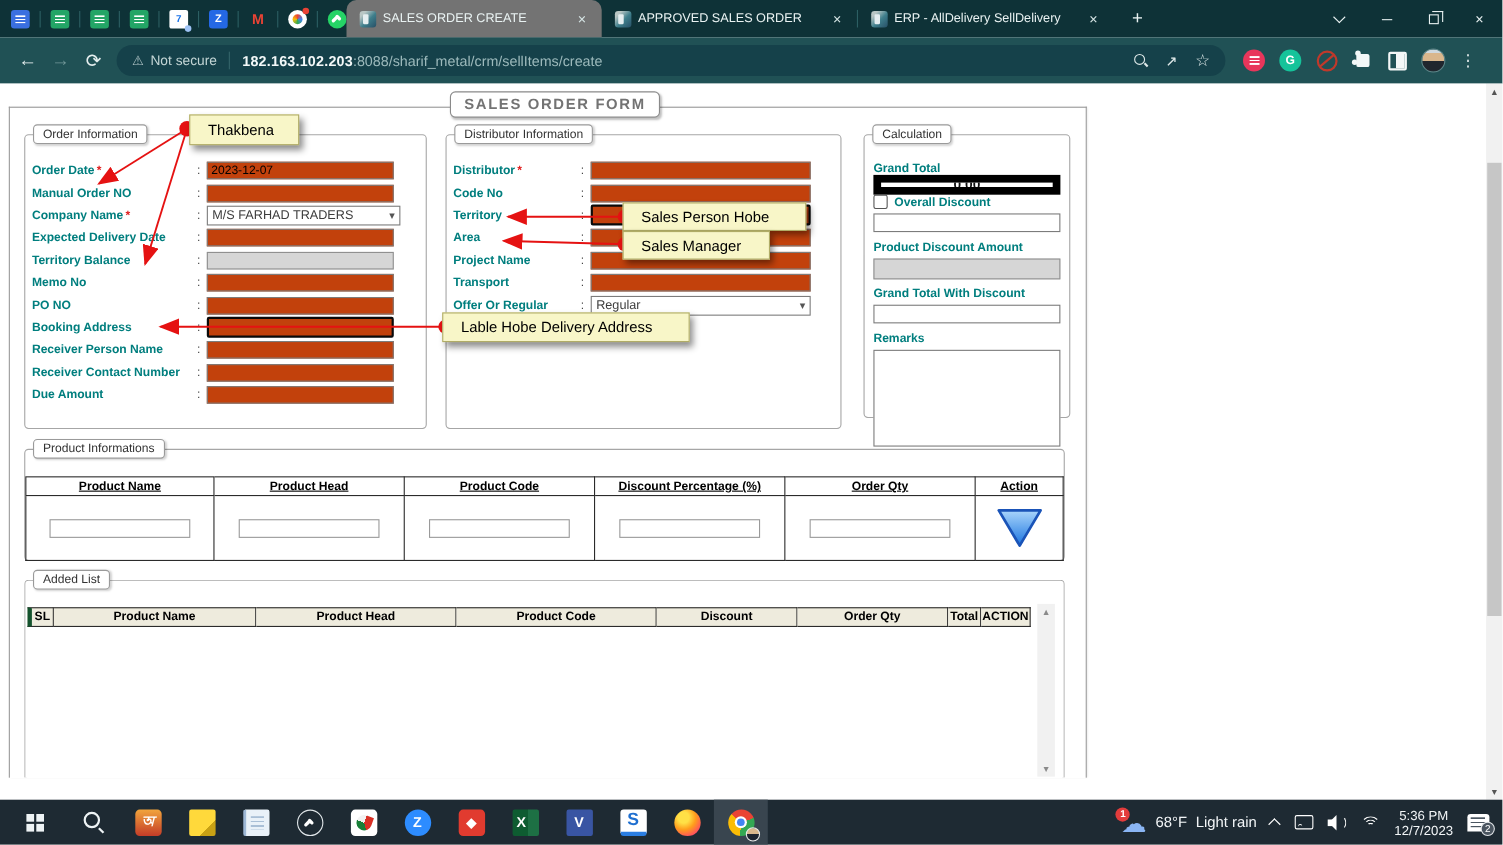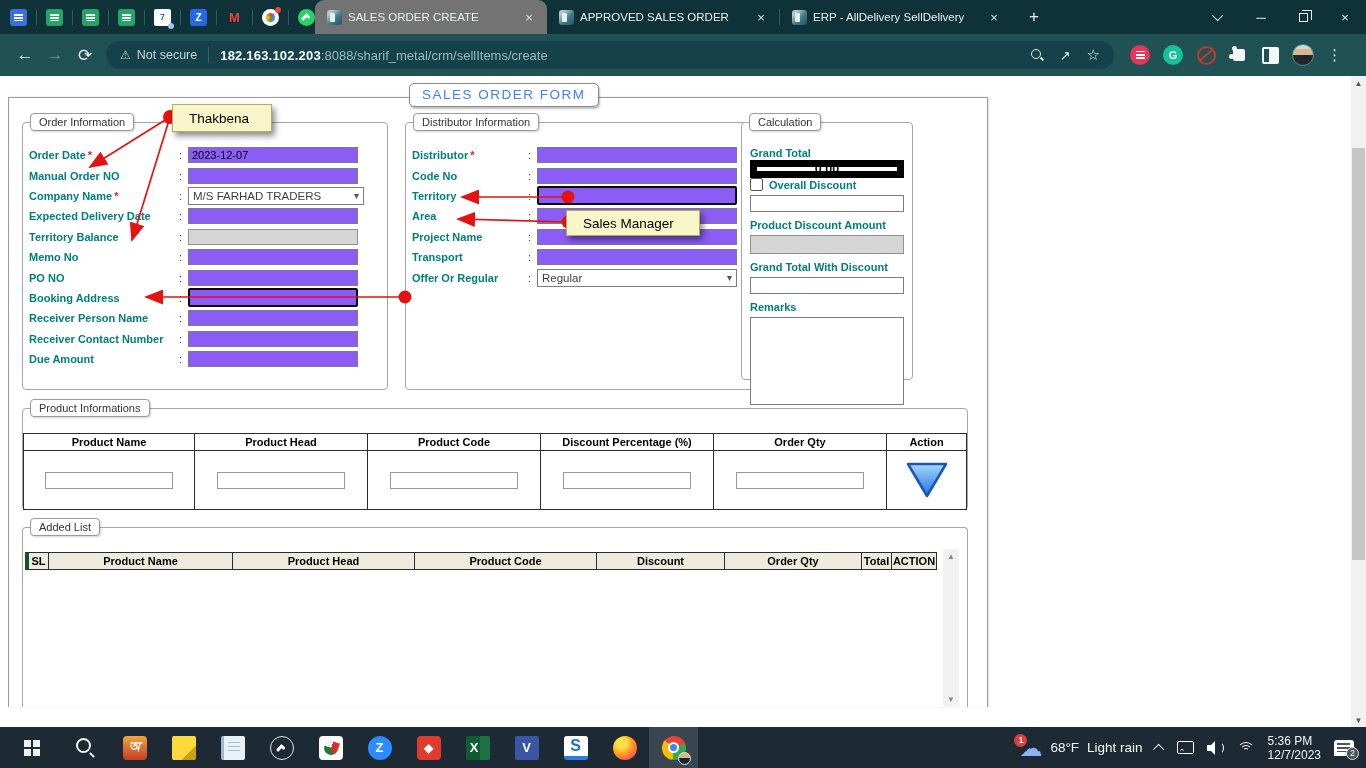--- a/index.html
+++ b/index.html
@@ -66,38 +66,38 @@
   .ext-puzzle { background:transparent; position:relative; }
   .ext-puzzle::before { content:""; width:12px; height:12px; background:#f3f7f7; border-radius:2px; }
   .ext-puzzle::after { content:""; position:absolute; width:5px; height:5px; border-radius:50%; background:#f3f7f7; left:3px; top:1px; box-shadow:-3px 8px 0 #f3f7f7; }
   .ext-reader { border-radius:2px; background:linear-gradient(90deg, transparent 0 5px, #f3f7f7 5px); border:2px solid #f3f7f7; width:17px; height:17px; }
   .avatar { width:22px; height:22px; border-radius:50%; background:linear-gradient(180deg,#cfd8de 0 18%, #d9b68c 18% 52%, #20262e 52%); border:1px solid #5d8487; }
   .menu-dots { color:#dfe9e9; font-size:15px; letter-spacing:0; }
 
   
   .page { position:absolute; top:76px; left:0; width:1351px; height:651px; background:#fff; overflow:hidden; }
   .main-box { position:absolute; left:8px; top:21px; width:980px; height:610px; border:1px solid #9b9b9b; border-bottom:none; box-shadow:1px 0 2px rgba(0,0,0,.12); }
-  .page-title { position:absolute; left:409px; top:7px; padding:3px 12px 4px; border:1px solid #8a8a8a; border-radius:5px; background:#fff; color:#3b82f6; font-weight:normal; font-size:13.5px; letter-spacing:1.5px; box-shadow:1px 2px 2px rgba(0,0,0,.25); z-index:3; }
+  .page-title { position:absolute; left:409px; top:7px; padding:3px 12px 4px; border:1px solid #8a8a8a; border-radius:5px; background:#fff; color:#737373; font-weight:bold; font-size:13.5px; letter-spacing:1.5px; box-shadow:1px 2px 2px rgba(0,0,0,.25); z-index:3; }
 
   .fset { position:absolute; border:1px solid #a6a6a6; border-radius:4px; background:#fff; }
   .legend { position:absolute; top:-10px; left:7px; background:#fff; border:1px solid #9a9a9a; border-radius:4px; padding:2px 8px; font-size:11px; color:#333; box-shadow:1px 1px 2px rgba(0,0,0,.18); white-space:nowrap; z-index:2; }
   .fs-order { left:22px; top:46px; width:366px; height:268px; }
   .fs-dist  { left:405px; top:46px; width:360px; height:268px; }
-  .fs-calc  { left:741px; top:46px; width:172px; height:258px; }
-  .fs-prod  { left:22px; top:332px; width:946px; height:102px; }
+  .fs-calc  { left:785px; top:46px; width:188px; height:258px; }
+  .fs-prod  { left:22px; top:332px; width:946px; height:102px;text-decoration:underline; }
   .fs-added { left:22px; top:451px; width:946px; height:180px; border-bottom:none; border-radius:4px 4px 0 0; }
 
   .fields { padding:22px 0 0 6px; }
   .frow { display:flex; align-items:center; height:20.4px; }
   .flabel { color:#007e7e; font-size:11px; font-weight:bold; white-space:nowrap; }
   .fs-order .flabel { width:150px; }
   .fs-dist  .flabel { width:116px; }
   .req { color:#e02020; margin-left:2px; }
   .colon { width:9px; color:#444; font-size:11px; }
-  .fin { height:16px; border:1px solid #7c7c7c; font-size:11px; padding:0 3px; background:#8b5cf6; }
+  .fin { height:16px; border:1px solid #7c7c7c; font-size:11px; padding:0 3px; background:#c2410c; }
   .fs-order .fin { width:170px; } .fs-dist .fin { width:200px; }
   .fin.disabled { background:#d6d6d6; border-color:#909090; }
   .fin.focused { border:2px solid #0a0a0a; border-radius:2px; height:19px; }
   .sel { height:18px; border:1px solid #7c7c7c; background:#fff; display:flex; align-items:center; justify-content:space-between; font-size:11.5px; color:#3d3d3d; padding:0 4px; }
   .fs-order .sel { width:176px; } .fs-dist .sel { width:200px; }
   .sel .chev { color:#555; font-size:10px; }
 
   .fs-calc .inner { padding:14px 8px 0 8px; }
   .clabel { color:#007e7e; font-size:11px; font-weight:bold; margin-top:7px; }
   .grand-input { width:100%; height:18px; border:7px solid #000000; text-align:center; font-weight:bold; font-size:12.5px; color:#111; }
@@ -174,21 +174,21 @@
   .cast::after { content:""; position:absolute; left:2px; bottom:-1px; width:4px; height:4px; border-top:1.6px solid #fff; border-radius:50%; }
   .speaker { position:relative; width:17px; height:14px; }
   .speaker::before { content:""; position:absolute; left:0; top:4px; width:5px; height:6px; background:#fff; }
   .speaker::after { content:""; position:absolute; left:1px; top:0; width:0; height:0; border-right:7px solid #fff; border-top:7px solid transparent; border-bottom:7px solid transparent; }
   .spk-wave { position:absolute; left:8px; top:1px; width:9px; height:12px; border:1.7px solid transparent; border-right-color:#fff; border-radius:50%; }
   .wifi { position:relative; width:18px; height:13px; }
   .wifi i { position:absolute; border:1.7px solid transparent; border-top-color:#fff; border-radius:50%; }
   .wifi .w1 { width:18px; height:18px; left:0; top:1px; }
   .wifi .w2 { width:12px; height:12px; left:3px; top:4px; }
   .wifi .w3 { width:6px; height:6px; left:6px; top:7px; }
-  .clock { text-align:left; font-size:12px; line-height:14px; color:#f2f5f7; }
+  .clock { text-align:center; font-size:12px; line-height:14px; color:#f2f5f7; }
   .notif { position:relative; width:20px; height:16px; background:#fff; border-radius:3px 3px 3px 0; }
   .notif::before { content:""; position:absolute; left:3px; top:3px; width:13px; height:9px; background:repeating-linear-gradient(#4a5560 0 1.6px, transparent 1.6px 4px); }
   .nbadge { position:absolute; right:-5px; bottom:-4px; width:13px; height:13px; border-radius:50%; background:#4a5560; border:1px solid #dfe3e6; color:#fff; font-size:9px; display:flex; align-items:center; justify-content:center; }
 </style>
 </head>
 <body>
 
 <div class="screen">
 
   <div class="tabstrip">
@@ -481,21 +481,23 @@
     <line x1="568" y1="197" x2="462" y2="197" stroke="#e51212" stroke-width="1.7" marker-end="url(#ah)"></line>
     <line x1="568" y1="222" x2="458" y2="219" stroke="#e51212" stroke-width="1.7" marker-end="url(#ah)"></line>
     <line x1="405" y1="297" x2="146" y2="297" stroke="#e51212" stroke-width="1.7" marker-end="url(#ah)"></line>
     <circle cx="170" cy="117" r="7" fill="#e51212"></circle>
     <circle cx="568" cy="197" r="6.5" fill="#e51212"></circle>
     <circle cx="568" cy="222" r="6.5" fill="#e51212"></circle>
     <circle cx="405" cy="297" r="6.5" fill="#e51212"></circle>
   </svg>
 
   <div class="note note-thakbena">Thakbena</div>
+  <div class="note note-salesperson">Sales Person Hobe</div>
   <div class="note note-salesmanager">Sales Manager</div>
+  <div class="note note-lablehobe">Lable Hobe Delivery Address</div>
 
   <div class="taskbar">
     <div class="tb-left" id="tb-left">
         <div class="tbi">
           <span class="ic ic-start"></span>
         </div>
         <div class="tbi">
           <span class="ic ic-search"></span>
         </div>
         <div class="tbi">

